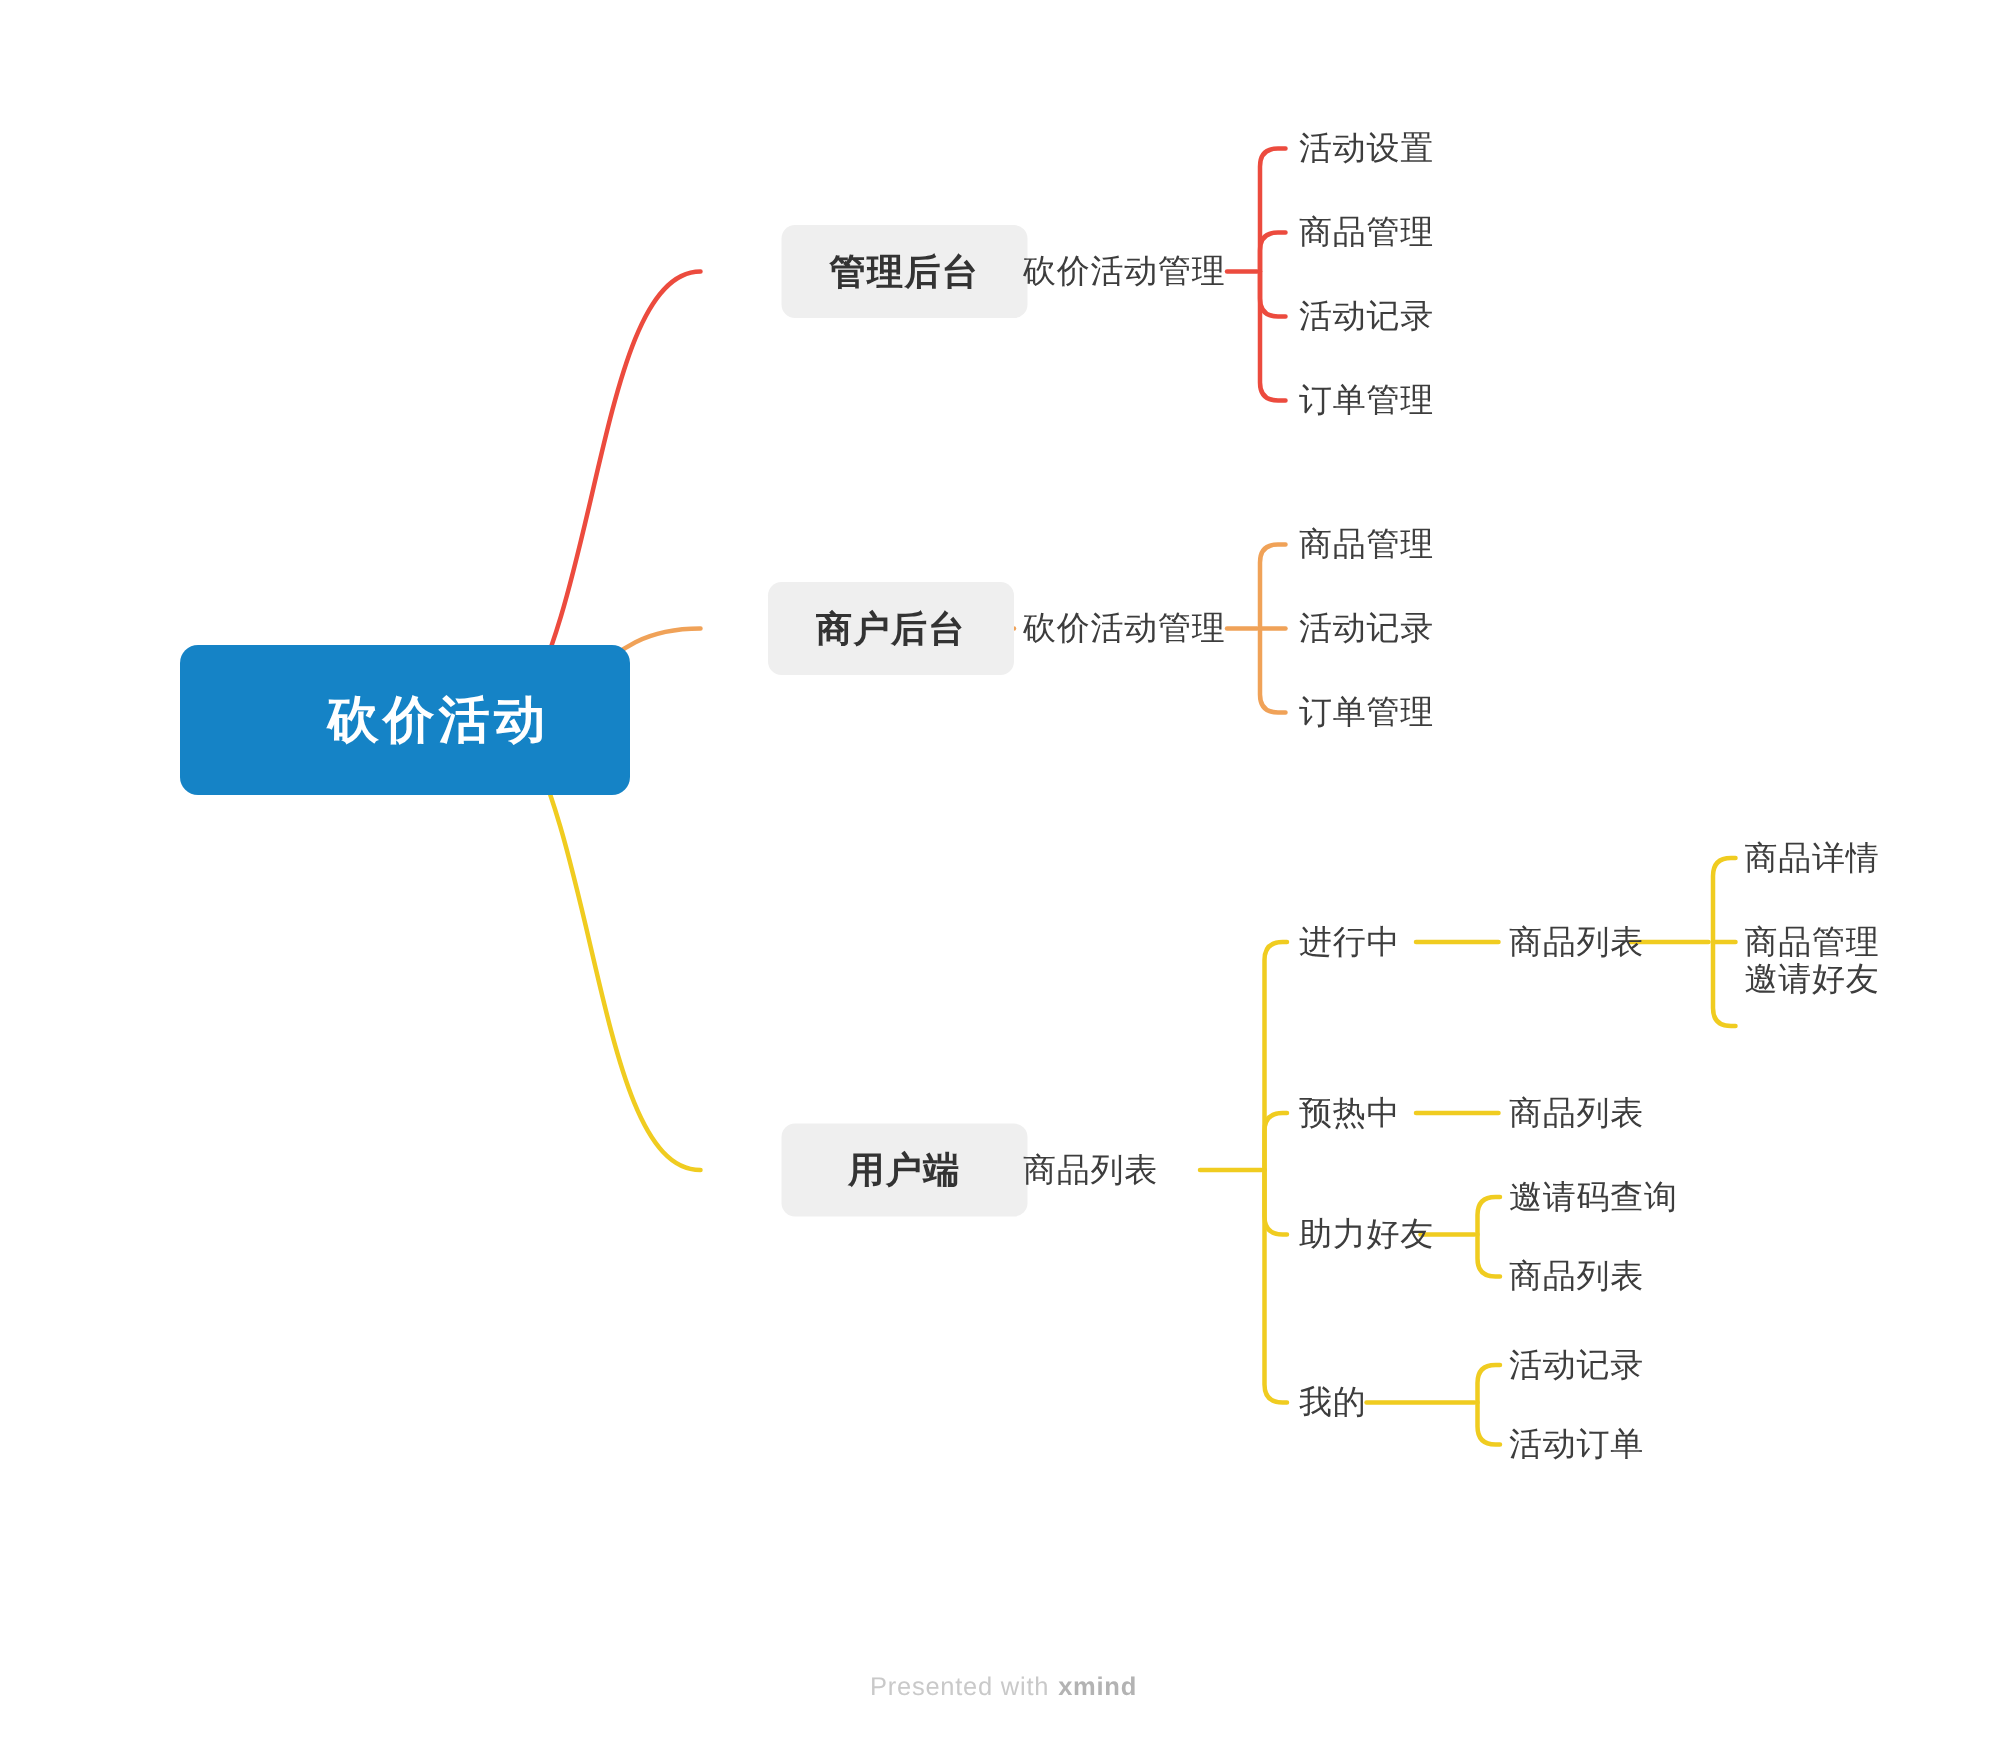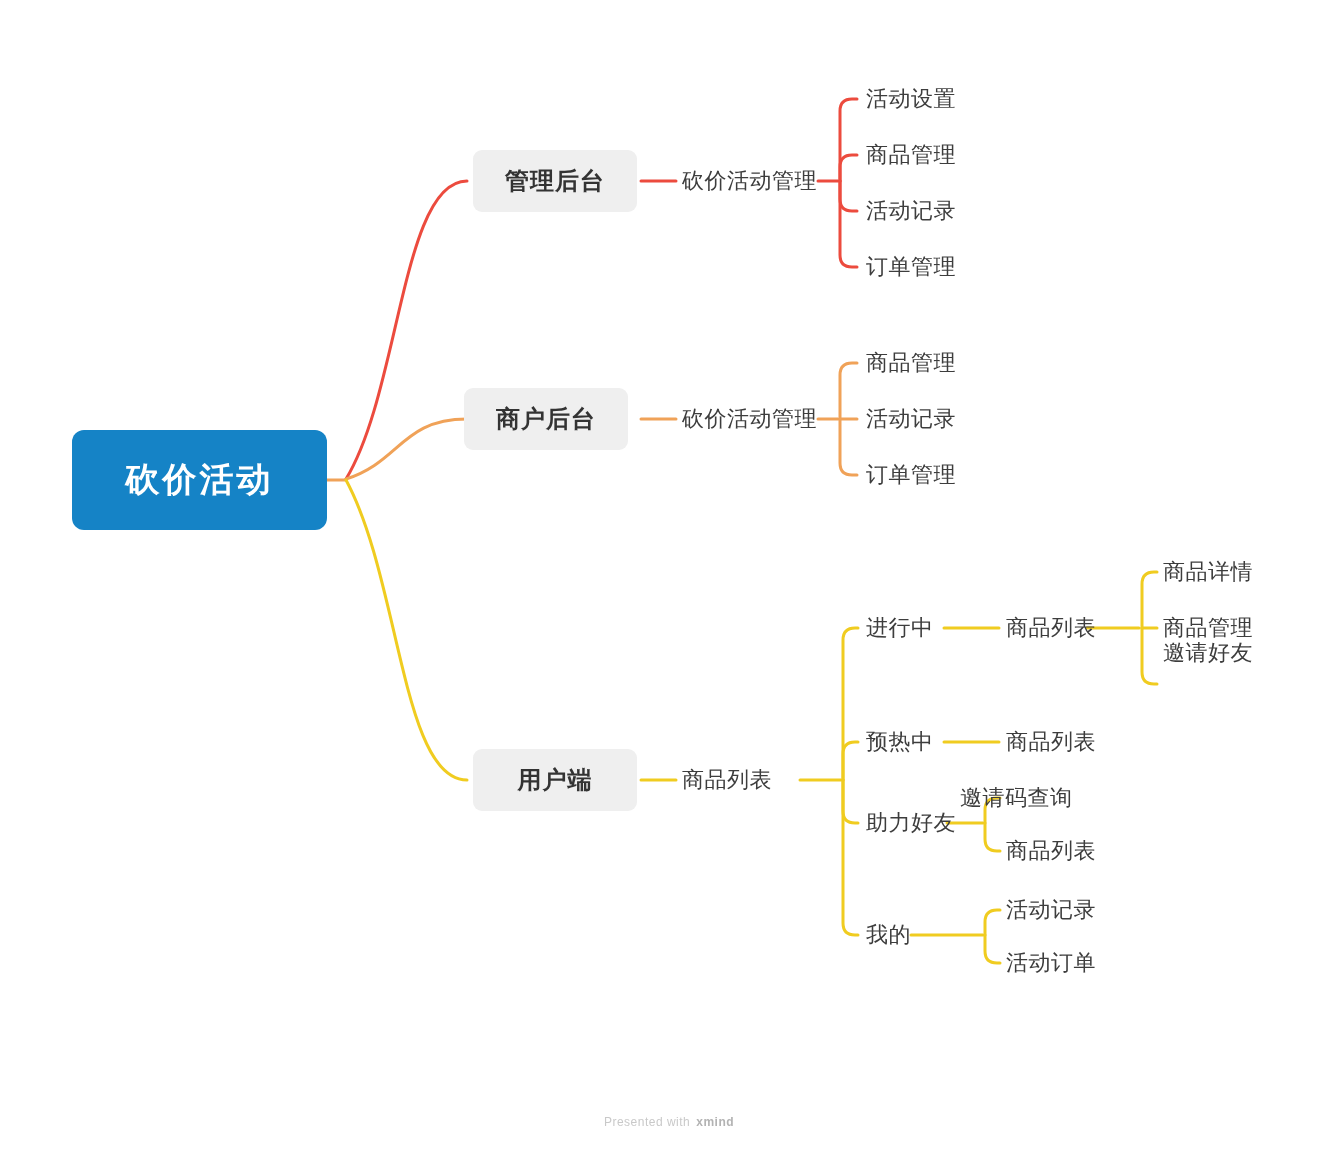--- a/index.html
+++ b/index.html
@@ -7,33 +7,33 @@
     width:1338px;height:1164px;background:#ffffff;position:relative;overflow:hidden;
     font-family:"Liberation Sans","DejaVu Sans",sans-serif;
   }
   .canvas{position:absolute;inset:0;}
   svg.connectors{position:absolute;left:0;top:0;}
   svg.connectors g{fill:none;stroke-width:3;stroke-linecap:round;stroke-linejoin:round;}
   g.red{stroke:var(--c-red);}
   g.orange{stroke:var(--c-orange);}
   g.yellow{stroke:var(--c-yellow);}
   .node{position:absolute;transform:translateY(-50%);white-space:nowrap;}
-  .box{display:flex;align-items:center;justify-content:center;}
+  .box{display:flex;align-items:center;justify-content:center;margin-left:48px;}
   .root{
     width:255px;height:100px;background:var(--c-root);color:#ffffff;
-    font-size:34px;font-weight:bold;border-radius:12px;letter-spacing:3px;
+    font-size:34px;font-weight:bold;border-radius:12px;letter-spacing:3px;padding-left:45px;
   }
   .l1{
     width:164px;height:62px;background:var(--c-box);color:#333333;
     font-size:24px;font-weight:bold;border-radius:9px;letter-spacing:1px;
   }
   .txt{font-size:22px;color:#3d3d3d;letter-spacing:0.5px;}
   .footer{
     position:absolute;left:0;right:0;top:1115px;text-align:center;
-    font-size:12px;color:#c9c9c9;letter-spacing:0.5px;
+    font-size:17px;color:#c9c9c9;letter-spacing:0.5px;
   }
   .footer .brand{margin-left:6px;font-weight:bold;color:#b3b3b3;}
 </style>
 </head>
 <body>
 
 <div class="canvas">
 
   <svg class="connectors" width="1338" height="1164" viewBox="0 0 1338 1164">
     <g class="red">
@@ -99,21 +99,21 @@
   <div class="node txt" style="left:866px;top:628px">进行中</div>
   <div class="node txt" style="left:1006px;top:628px">商品列表</div>
   <div class="node txt" style="left:1163px;top:572px">商品详情</div>
   <div class="node txt" style="left:1163px;top:628px">商品管理</div>
   <div class="node txt" style="left:1163px;top:653px">邀请好友</div>
 
   <div class="node txt" style="left:866px;top:742px">预热中</div>
   <div class="node txt" style="left:1006px;top:742px">商品列表</div>
 
   <div class="node txt" style="left:866px;top:823px">助力好友</div>
-  <div class="node txt" style="left:960px;top:798px">邀请码查询</div>
+  <div class="node txt" style="left:1006px;top:798px">邀请码查询</div>
   <div class="node txt" style="left:1006px;top:851px">商品列表</div>
 
   <div class="node txt" style="left:866px;top:935px">我的</div>
   <div class="node txt" style="left:1006px;top:910px">活动记录</div>
   <div class="node txt" style="left:1006px;top:963px">活动订单</div>
 
   <div class="footer">
     <span>Presented with</span><span class="brand">xmind</span>
   </div>
 

